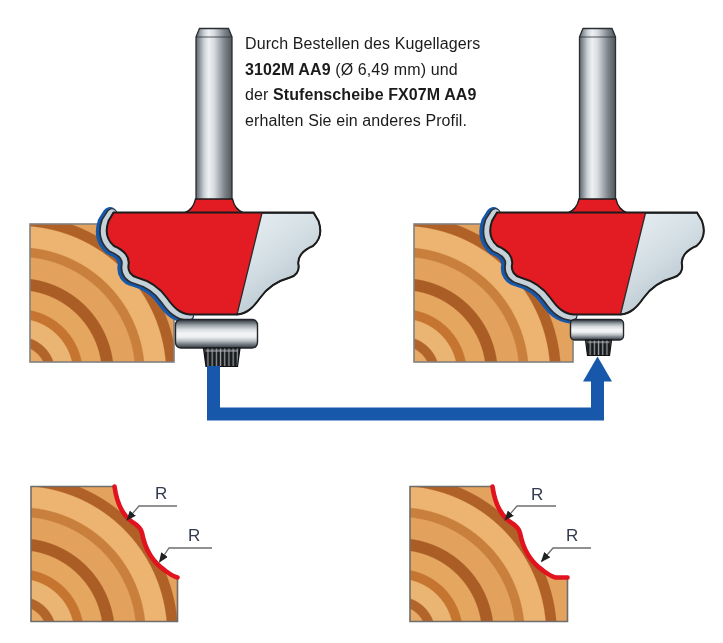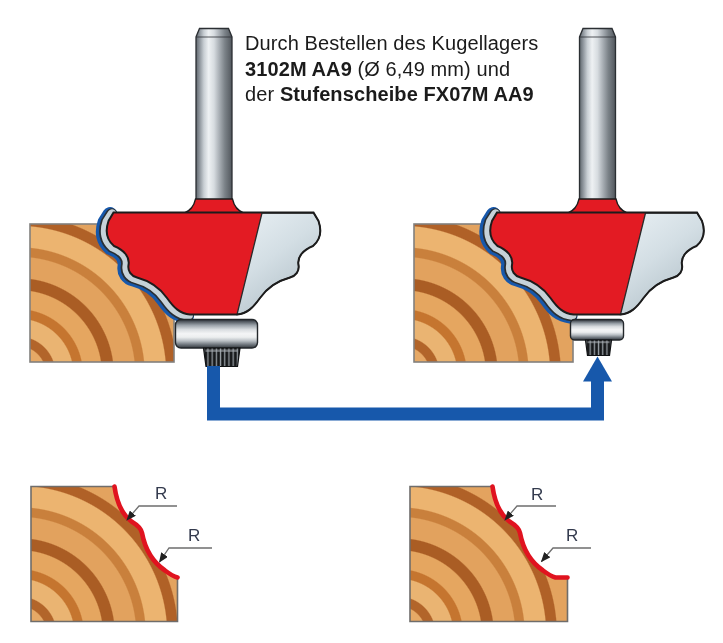--- a/index.html
+++ b/index.html
@@ -1,20 +1,20 @@
 <!DOCTYPE html>
 <html><head>
 <meta charset="utf-8">
 <style>
   html,body{margin:0;padding:0;background:#ffffff;}
   #stage{position:relative;width:723px;height:643px;background:#ffffff;overflow:hidden;
          font-family:"Liberation Sans",sans-serif;}
   #art{position:absolute;left:0;top:0;}
   .note{position:absolute;left:245px;top:31px;width:330px;
-        font-size:20px;line-height:25.5px;color:#1b1b1b;letter-spacing:0.1px;}
+        font-size:16px;line-height:25.5px;color:#1b1b1b;letter-spacing:0.1px;}
   .note b{font-weight:bold;}
   .rlabel{font-family:"Liberation Sans",sans-serif;font-size:17px;fill:#333a4d;}
 </style>
 </head>
 <body>
 
 <div id="stage">
 
 <svg id="art" width="723" height="643" viewBox="0 0 723 643">
   <defs>
@@ -162,15 +162,16 @@
     <text class="rlabel" x="531" y="500">R</text>
     <path d="M591 548 L553 548 L541.5 561.5" fill="none" stroke="#6e6e6e" stroke-width="1.3" marker-end="url(#mArr)"></path>
     <text class="rlabel" x="566" y="541">R</text>
   </g>
 </svg>
 
   <div class="note">
     <span>Durch Bestellen des Kugellagers</span><br>
     <b>3102M AA9</b><span> (Ø 6,49 mm) und</span><br>
     <span>der </span><b>Stufenscheibe FX07M AA9</b><br>
+    <span>erhalten Sie ein anderes Profil.</span>
   </div>
 
 </div>
 
 </body></html>

